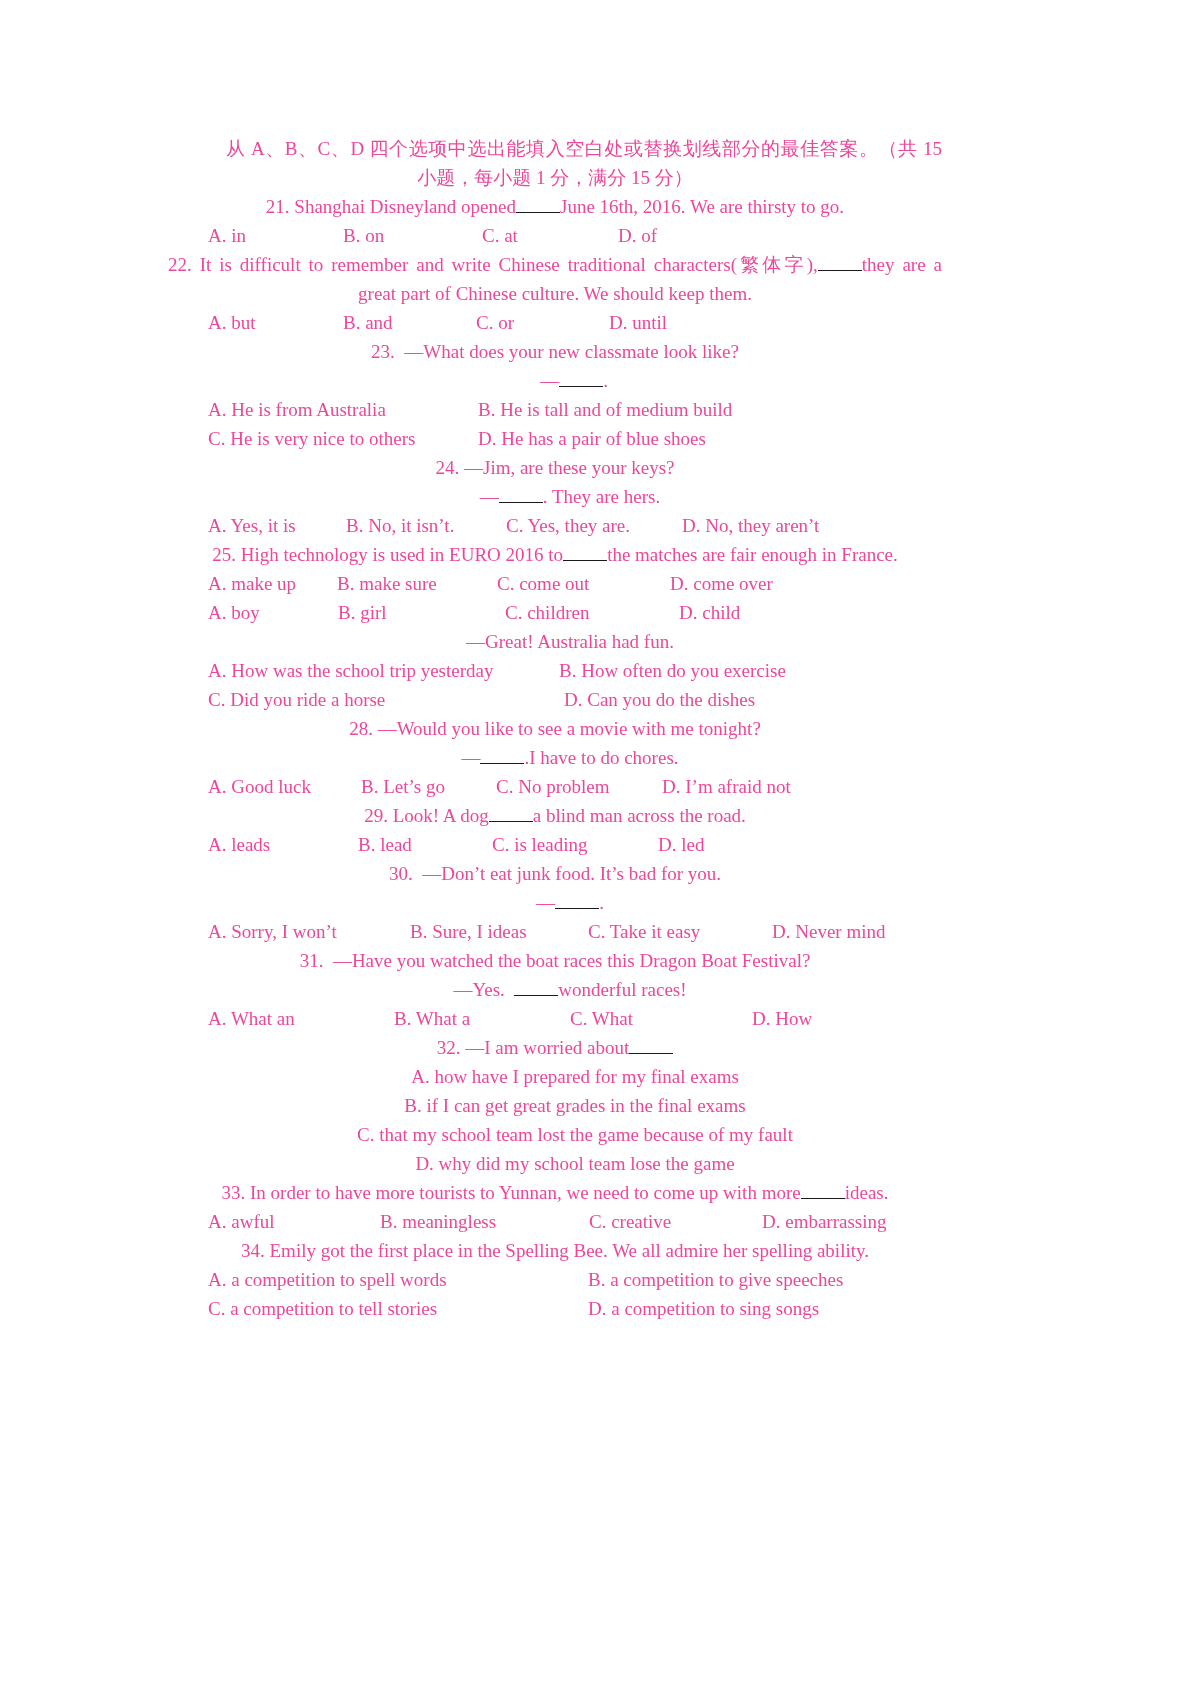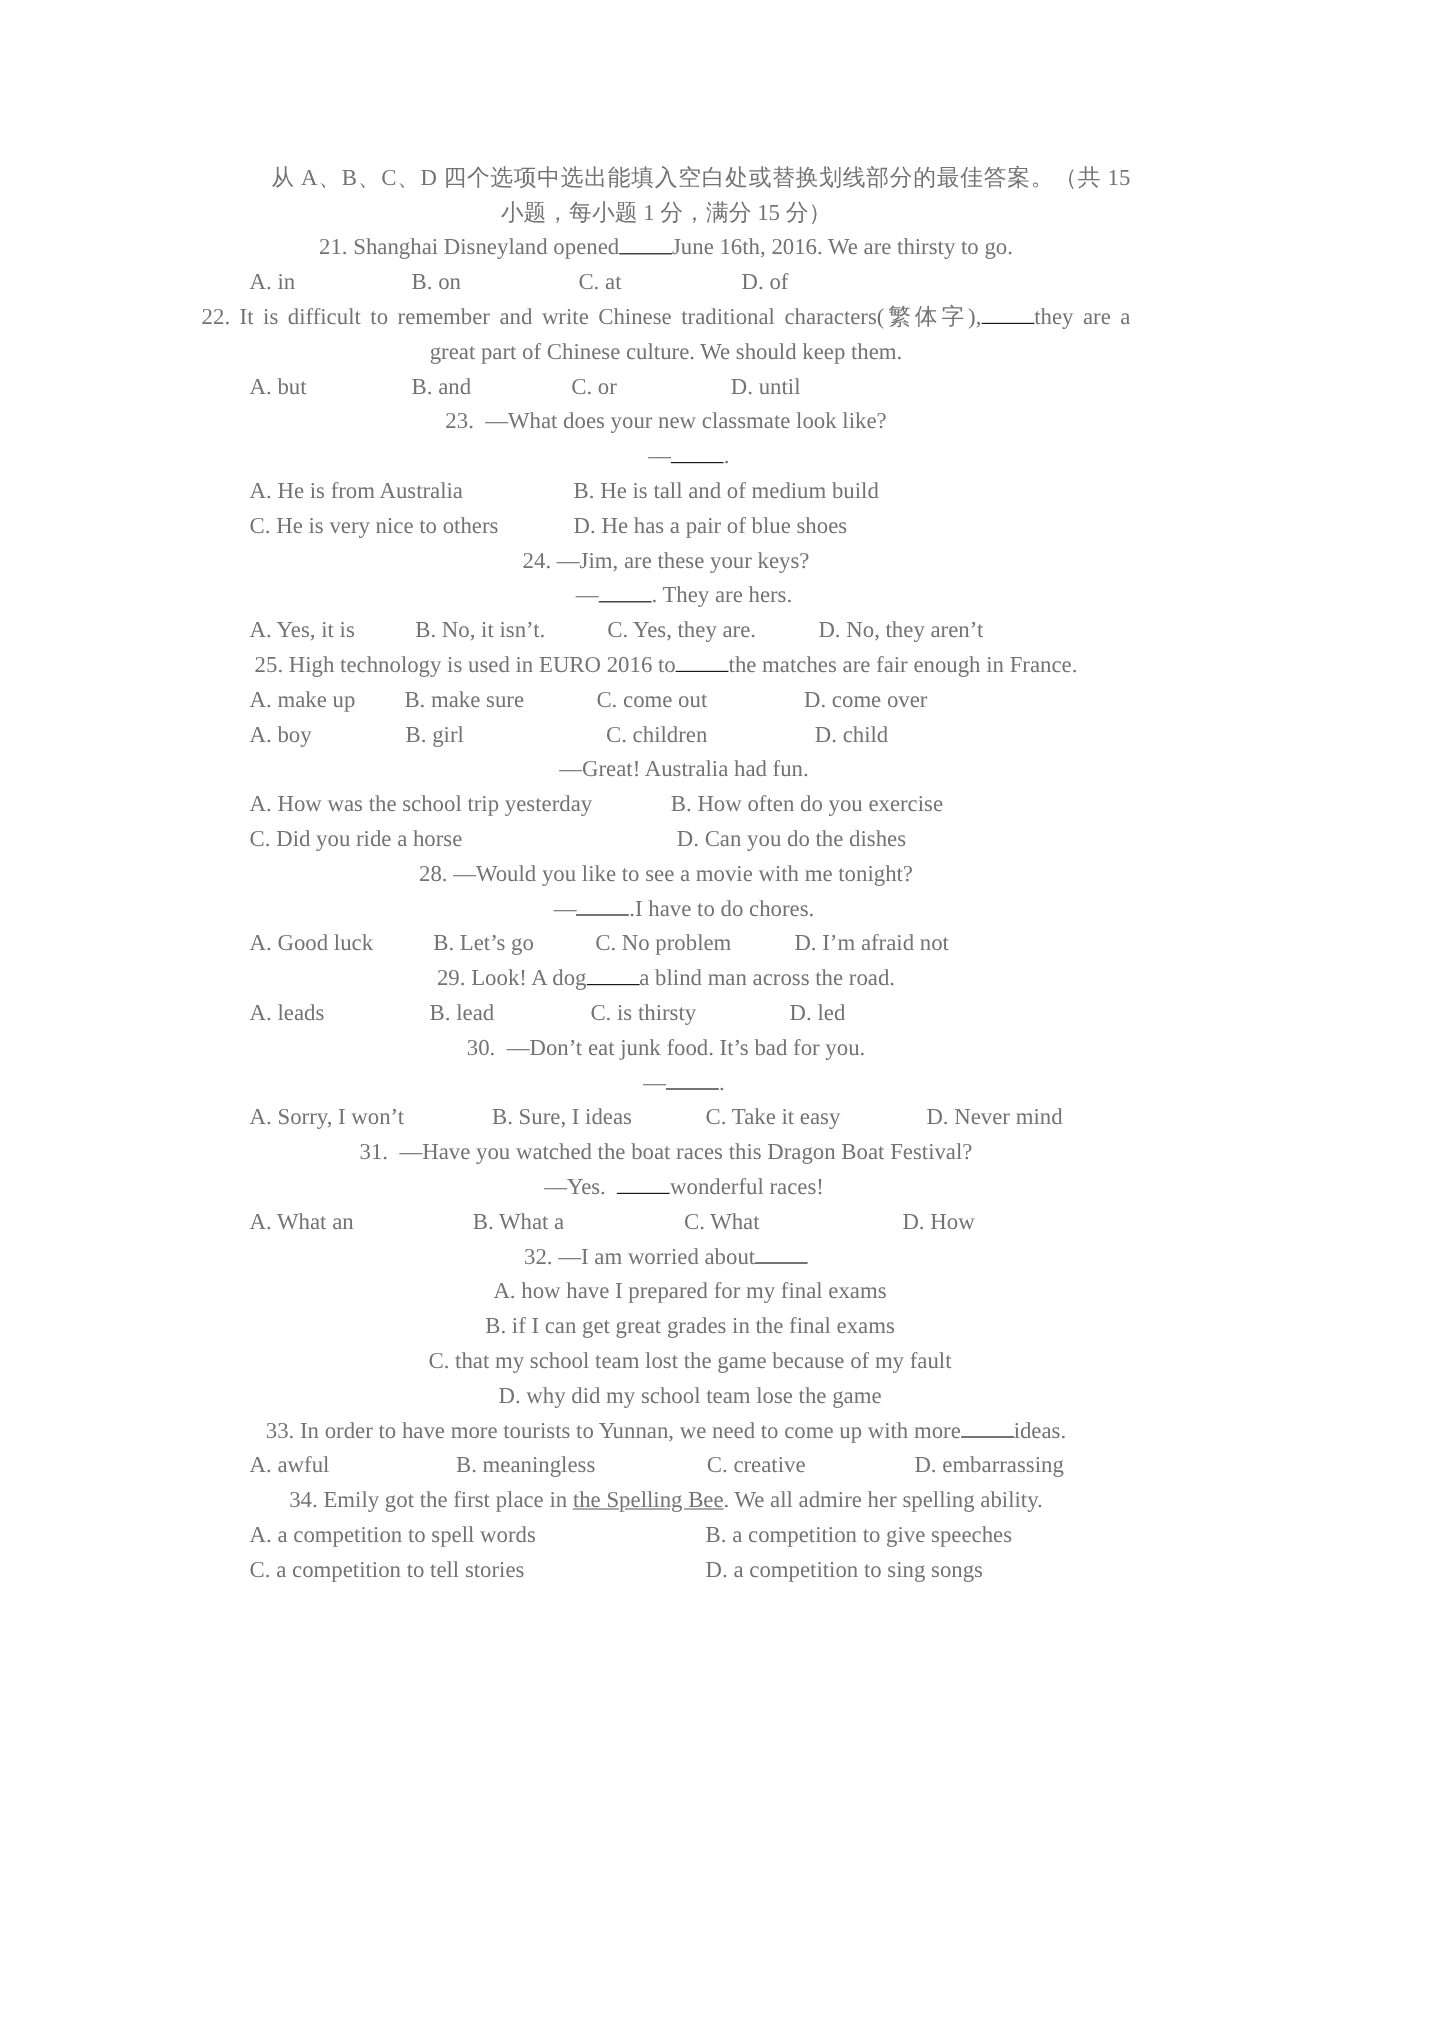--- a/index.html
+++ b/index.html
@@ -1,29 +1,29 @@
 <!DOCTYPE html>
 <html><head>
   <meta charset="utf-8">
   <style>
     html, body { margin: 0; padding: 0; background: #ffffff; }
     body { width: 1200px; height: 1698px; position: relative; overflow: hidden; }
     .page {
       position: absolute; left: 168px; top: 134px; width: 774px;
       font-family: "Liberation Serif", "DejaVu Serif", serif;
-      font-size: 19px; color: #737373; line-height: 29px;
+      font-size: 19px; color: #ec4899; line-height: 29px;
     }
     .line { height: 29px; white-space: nowrap; position: relative; text-align: center; }
     .intro1 { text-indent: 58px; text-align: justify; text-align-last: justify; }
     .justify { text-align: justify; text-align-last: justify; white-space: normal; }
     .ind1 { padding-left: 40px; }
     .ind0 { padding-left: 30px; }
     .opt { position: absolute; top: 0; }
     .blank { display: inline-block; width: 44px; border-bottom: 1px solid #1a1a1a; height: 18px; vertical-align: baseline; }
-    .under { text-decoration: underline; }
+    .under { }
   </style>
 </head>
 <body>
 
 <div class="page">
 
   <div class="line intro1">从 A、B、C、D 四个选项中选出能填入空白处或替换划线部分的最佳答案。（共 15</div>
   <div class="line">小题，每小题 1 分，满分 15 分）</div>
 
   <div class="line">
@@ -116,21 +116,21 @@
     <span class="opt" style="left:328px">C. No problem</span>
     <span class="opt" style="left:494px">D. I’m afraid not</span>
   </div>
 
   <div class="line">
     <span>29.</span><span> Look! A dog</span><span class="blank"></span><span>a blind man across the road.</span>
   </div>
   <div class="line">
     <span class="opt" style="left:40px">A. leads</span>
     <span class="opt" style="left:190px">B. lead</span>
-    <span class="opt" style="left:324px">C. is thirsty</span>
+    <span class="opt" style="left:324px">C. is leading</span>
     <span class="opt" style="left:490px">D. led</span>
   </div>
 
   <div class="line">
     <span>30.</span>&nbsp; <span>—</span><span>Don’t eat junk food. It’s bad for you.</span>
   </div>
   <div class="line" style="padding-left:30px">
     <span>—</span><span class="blank"></span><span>.</span>
   </div>
   <div class="line">

